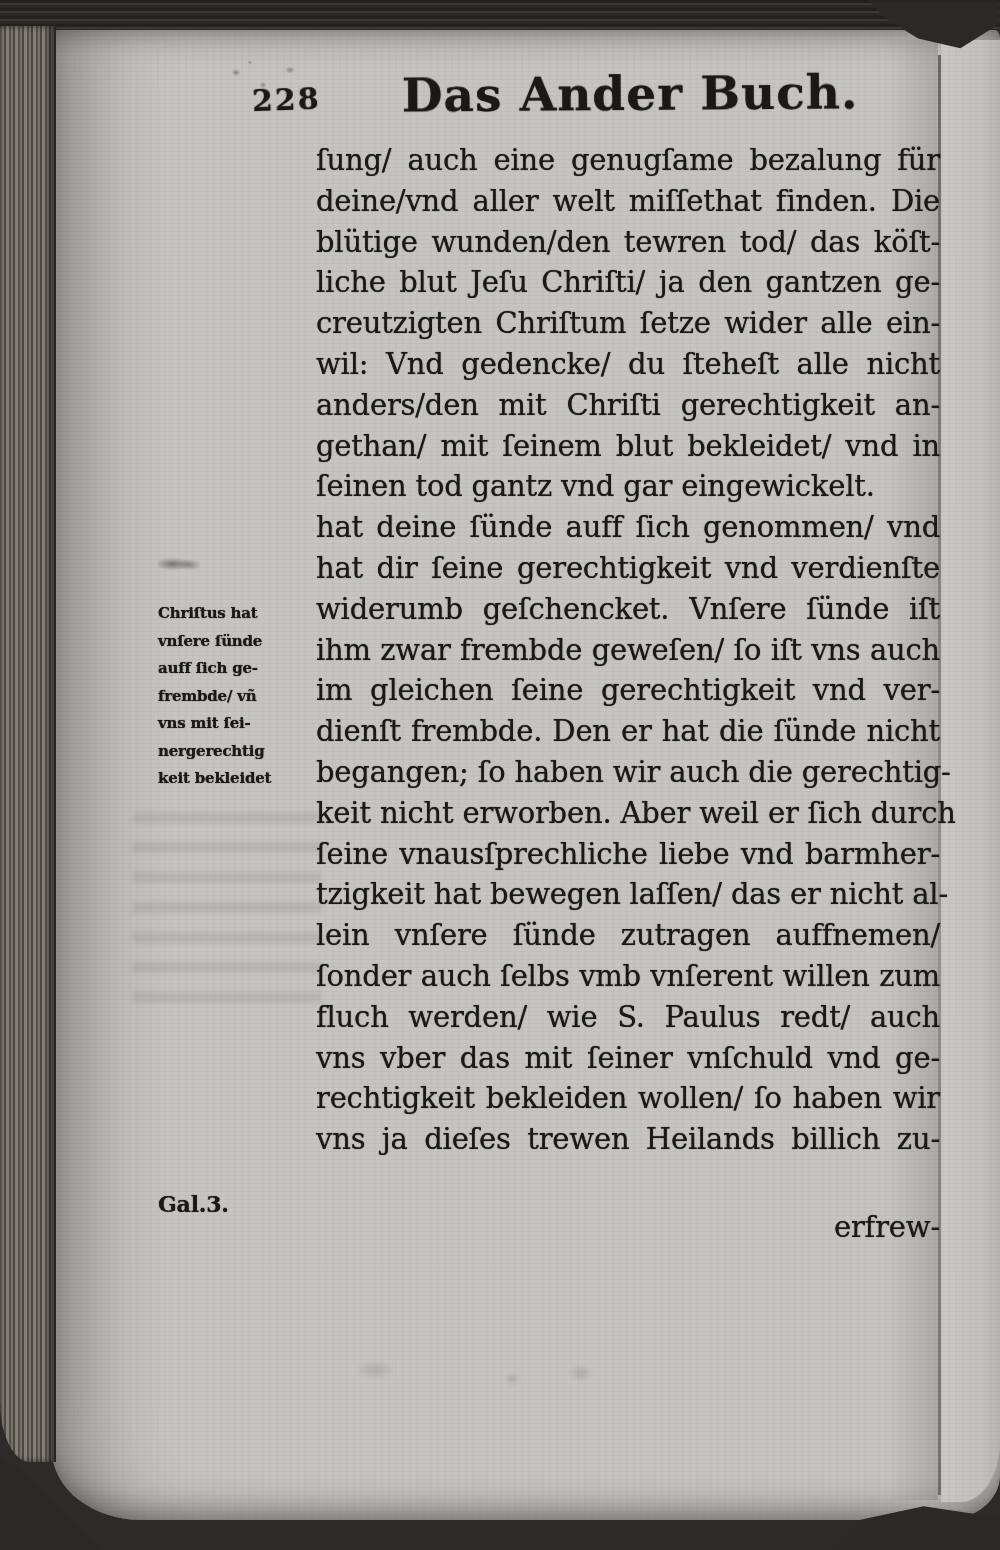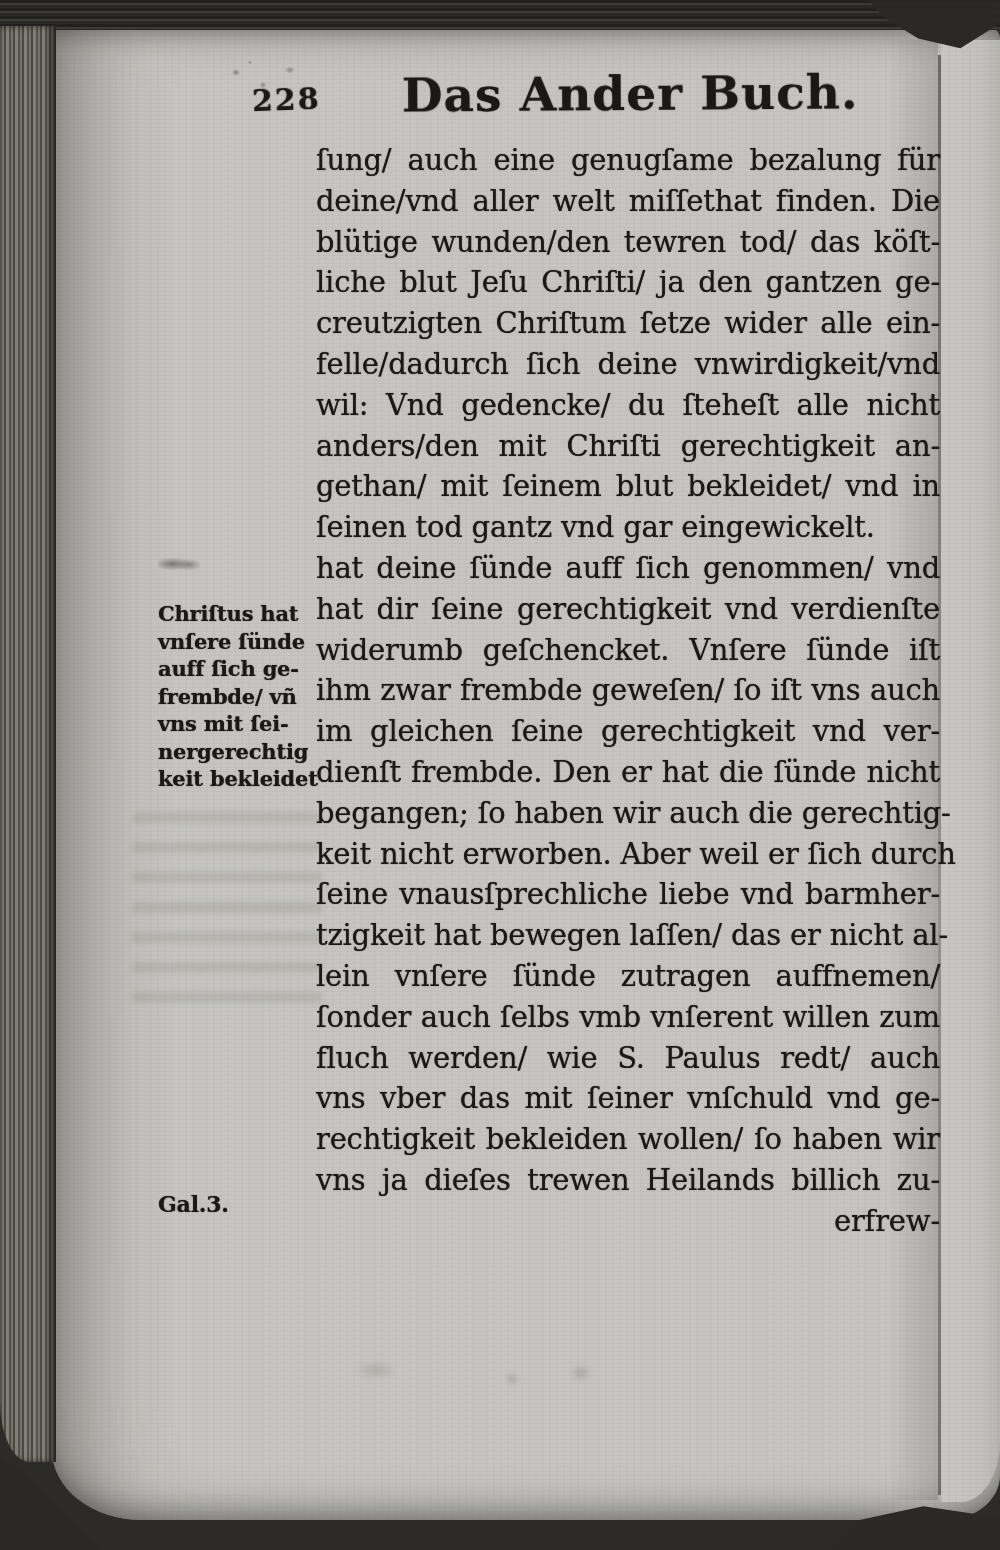--- a/index.html
+++ b/index.html
@@ -124,24 +124,24 @@
     position:absolute;left:316px;top:140px;width:624px;
     font-size:29px;font-weight:400;
     letter-spacing:-.2px;
   }
   .line{
     height:40.8px;line-height:40.8px;white-space:nowrap;
     text-align:justify;text-align-last:justify;
   }
   .line.no-just{text-align:left;text-align-last:left;}
   .line.indent{padding-left:30px;}
-  .line.catchline{text-align:left;text-align-last:right;}
+  .line.catchline{text-align:left;text-align-last:right;margin-top:47px;}
   .marginnote{
     position:absolute;left:158px;width:176px;
-    font-size:21px;font-weight:700;line-height:27.5px;
+    font-size:15px;font-weight:700;line-height:27.5px;
     letter-spacing:-.2px;
   }
   .note1{top:600px;}
   .note2{top:1150px;font-size:22px;margin-top:41px;}
   .blur-ink{filter:blur(.4px);}
 </style>
 </head>
 <body>
 
 <div class="canvas">
@@ -164,21 +164,20 @@
 
   <div class="pagenum ink blur-ink">228</div>
   <div class="header ink blur-ink">Das Ander Buch.</div>
 
   <div class="textcol ink blur-ink">
     <div class="line">ſung/ auch eine genugſame bezalung für</div>
     <div class="line">deine/vnd aller welt miſſethat finden. Die</div>
     <div class="line">blütige wunden/den tewren tod/ das köſt-</div>
     <div class="line">liche blut Jeſu Chriſti/ ja den gantzen ge-</div>
     <div class="line">creutzigten Chriſtum ſetze wider alle ein-</div>
-    <div class="line">felle/dadurch ſich deine vnwirdigkeit/vnd</div>
     <div class="line">wil: Vnd gedencke/ du ſteheſt alle nicht</div>
     <div class="line">anders/den mit Chriſti gerechtigkeit an-</div>
     <div class="line">gethan/ mit ſeinem blut bekleidet/ vnd in</div>
     <div class="line no-just">ſeinen tod gantz vnd gar eingewickelt.</div>
     <div class="line">hat deine ſünde auff ſich genommen/ vnd</div>
     <div class="line">hat dir ſeine gerechtigkeit vnd verdienſte</div>
     <div class="line">widerumb geſchencket. Vnſere ſünde iſt</div>
     <div class="line">ihm zwar frembde geweſen/ ſo iſt vns auch</div>
     <div class="line">im gleichen ſeine gerechtigkeit vnd ver-</div>
     <div class="line">dienſt frembde. Den er hat die ſünde nicht</div>

